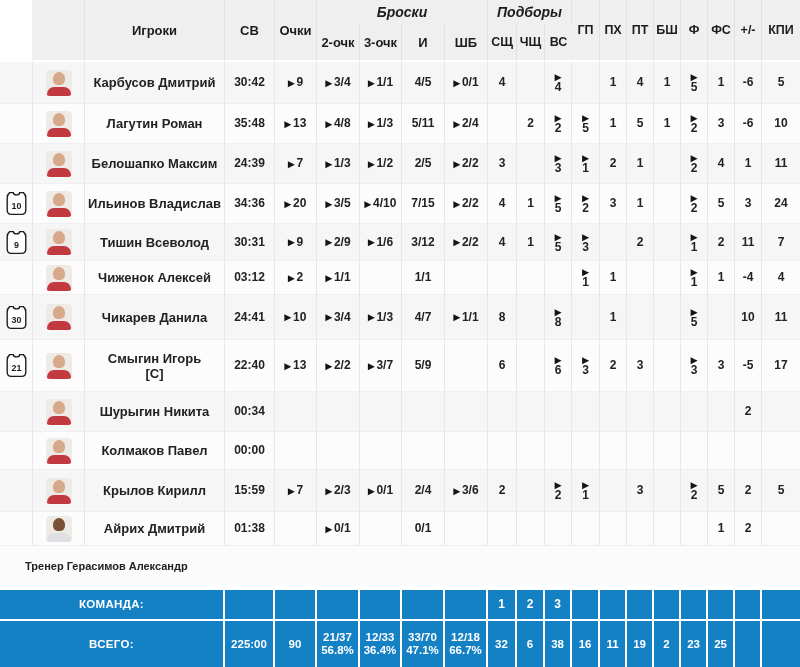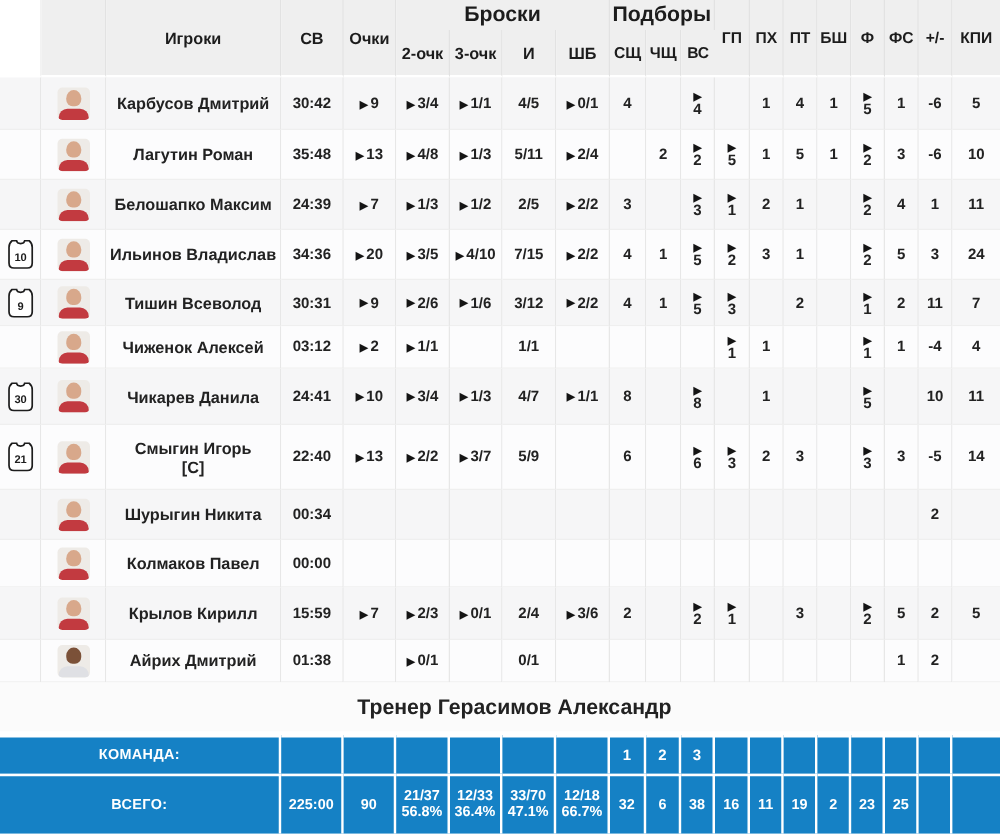--- a/index.html
+++ b/index.html
@@ -21,21 +21,21 @@
   }
   th:last-child, td:last-child{ border-right:0; }
 
   
   thead th{
     background:#efefef; color:#1c1c1c; font-size:13px;
     border-right:1px solid #e2e2e2; border-bottom:2px solid #fff;
   }
   thead tr.h1{ height:24px; }
   thead tr.h2{ height:38px; }
-  thead th.gr{ border-bottom:0; font-size:17px; }
+  thead th.gr{ border-bottom:0; font-size:14px;font-style:italic; }
   thead th.blank{ background:#fff; border-right:1px solid #f2f2f2; }
   thead th.small{ font-size:12.5px;margin-top:20px; }
 
   
   #players-body tr{ height:40px; }
   #players-body tr:nth-child(1){ height:42px;padding-left:13px; }
   #players-body tr:nth-child(5){ height:37px; }
   #players-body tr:nth-child(6){ height:34px; }
   #players-body tr:nth-child(7){ height:45px; }
   #players-body tr:nth-child(8){ height:52px; }
@@ -62,21 +62,21 @@
   .avatar .head{ position:absolute; top:2px; left:7px; width:12px; height:13px;
                  border-radius:50% 50% 42% 42%; background:#d8a88b; }
   .avatar .shirt{ position:absolute; bottom:0; left:1px; right:1px; height:9px;
                   border-radius:7px 7px 0 0; background:#c23a40; }
   .avatar.alt .head{ background:#7b5138; }
   .avatar.alt .shirt{ background:#dfe0e4; }
 
   
   tr.coach-row{ height:42px; }
   tr.coach-row td{
-    background:#fbfbfb; text-align:center; padding-left:25px; font-size:17px;
+    background:#fbfbfb; text-align:left; padding-left:25px; font-size:11px;
     border-right:0; border-bottom:3px solid #fff;
   }
 
   
   tr.blue td{
     background:var(--accent); color:#fff;
     border-right:2px solid #fff; border-top:2px solid #fff; border-bottom:0;
     font-size:12px; line-height:13px;margin-left:28px;
   }
   tr.blue td:last-child{ border-right:0; }
@@ -575,21 +575,21 @@
         </td>
         <td class="c-pts">
           <div class="cw">
             <span class="mk">▶</span>
             <span class="vl">9</span>
           </div>
         </td>
         <td class="c-p2">
           <div class="cw">
             <span class="mk">▶</span>
-            <span class="vl">2/6</span>
+            <span class="vl">2/9</span>
           </div>
         </td>
         <td class="c-p3">
           <div class="cw">
             <span class="mk">▶</span>
             <span class="vl">1/6</span>
           </div>
         </td>
         <td class="c-fg">
           <div class="cw">
@@ -961,21 +961,21 @@
             <span class="vl">3</span>
           </div>
         </td>
         <td class="c-pm">
           <div class="cw">
             <span class="vl">-5</span>
           </div>
         </td>
         <td class="c-kpi">
           <div class="cw">
-            <span class="vl">14</span>
+            <span class="vl">17</span>
           </div>
         </td>
       </tr>
       <tr>
         <td class="c-num"></td>
         <td class="c-photo">
           <div class="avatar">
             <i class="head"></i>
             <i class="shirt"></i>
           </div>

